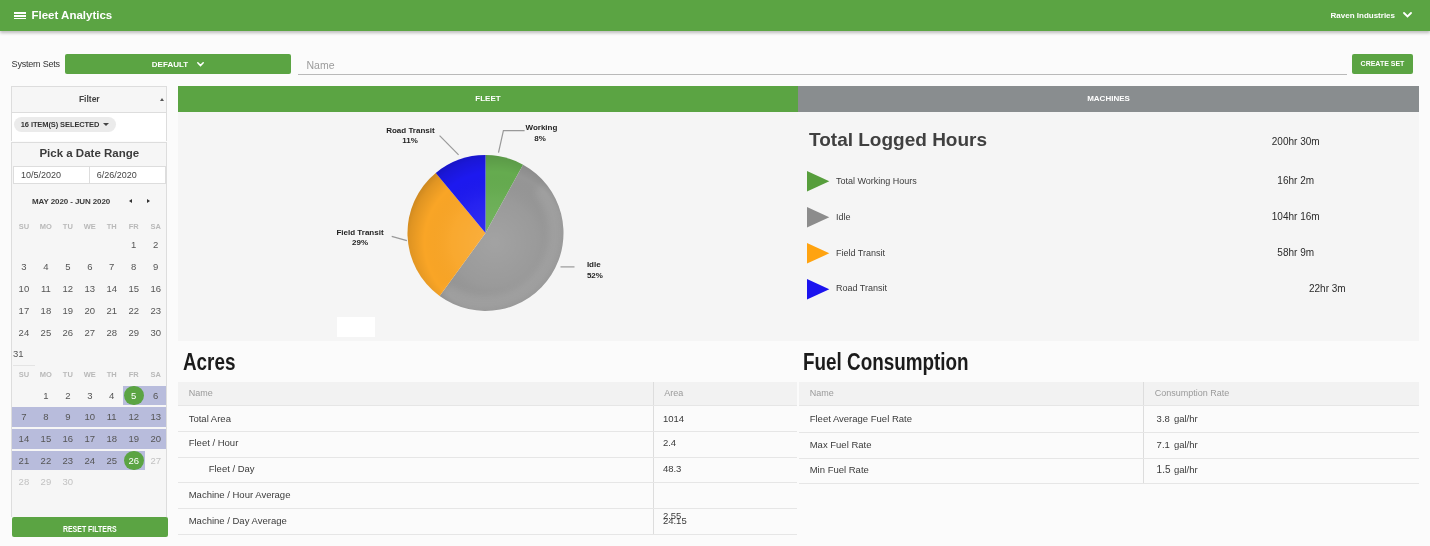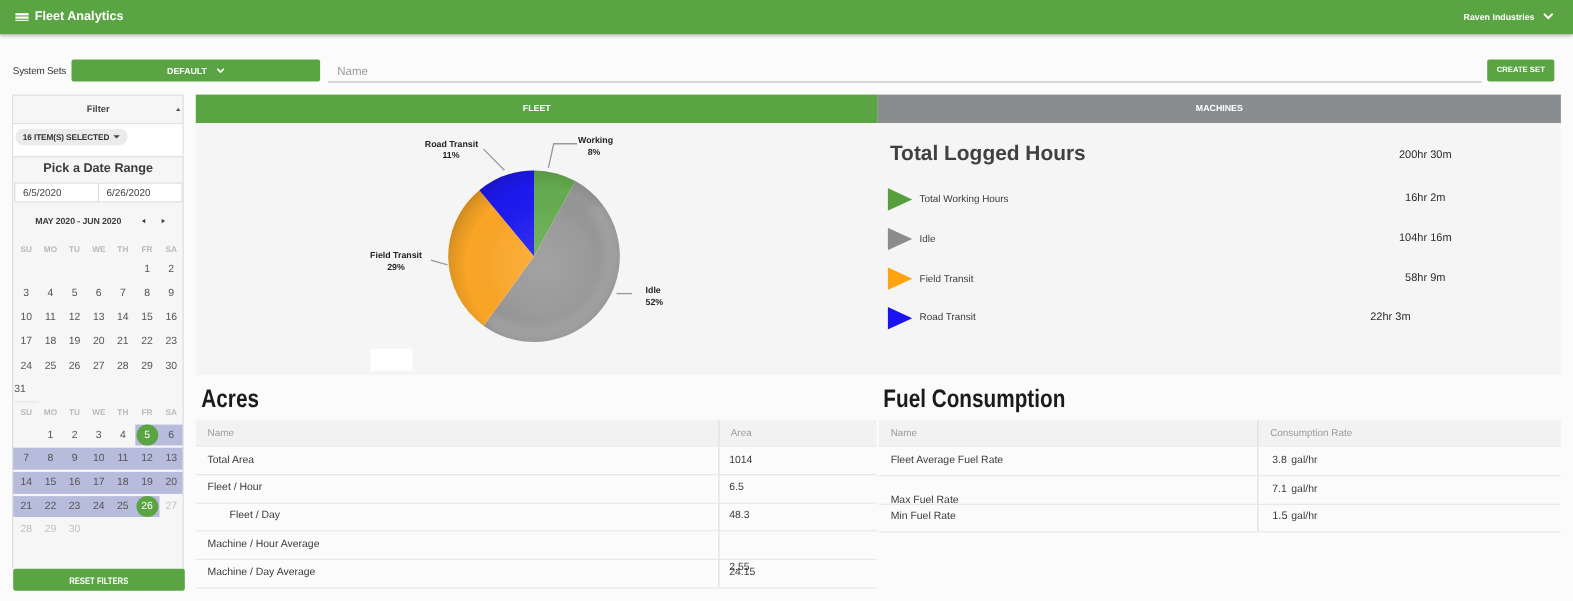--- a/index.html
+++ b/index.html
@@ -27,21 +27,21 @@
 <div class="a" style="left:11.2px;top:85.7px;width:156.2px;height:27.5px;background:#f6f6f6;border:1px solid #ddd;"></div>
 <div class="a" style="left:11.2px;top:85.7px;width:156.2px;height:27.5px;text-align:center;line-height:27.5px;font-size:8.5px;font-weight:bold;color:#444;">Filter</div>
 <div class="a" style="left:159.5px;top:97.8px;width:0;height:0;border-left:2.8px solid transparent;border-right:2.8px solid transparent;border-bottom:3.4px solid #555;"></div>
 <div class="a" style="left:11.2px;top:113.2px;width:156.2px;height:28.3px;background:#fff;border-left:1px solid #ddd;border-right:1px solid #ddd;"></div>
 <div class="a" style="left:14.3px;top:116.7px;width:101.5px;height:15.5px;background:#ebebeb;border-radius:8px;display:flex;align-items:center;justify-content:center;">
     <span style="font-size:7.5px;font-weight:bold;color:#333;letter-spacing:-0.1px;">16 ITEM(S) SELECTED</span>
     <div style="margin-left:4px;width:0;height:0;border-left:3px solid transparent;border-right:3px solid transparent;border-top:3.6px solid #444;"></div>
   </div>
 <div class="a" style="left:11.2px;top:141.5px;width:156.2px;height:375.5px;background:#f6f6f6;border-left:1px solid #ddd;border-right:1px solid #ddd;border-top:1px solid #ddd;"></div>
 <div class="a" style="left:11.2px;top:147px;width:156.2px;text-align:center;font-size:11.5px;font-weight:bold;color:#3b3b3b;">Pick a Date Range</div>
-<div class="a" style="left:12.9px;top:166.2px;width:76.9px;height:17.8px;background:#fff;border:1px solid #ddd;font-size:9px;color:#444;line-height:16.5px;padding-left:7px;">6/5/2020</div>
+<div class="a" style="left:12.9px;top:166.2px;width:76.9px;height:17.8px;background:#fff;border:1px solid #ddd;font-size:9px;color:#444;line-height:16.5px;padding-left:7px;">10/5/2020</div>
 <div class="a" style="left:89.8px;top:166.2px;width:76.2px;height:17.8px;background:#fff;border:1px solid #ddd;border-left:none;font-size:9px;color:#444;line-height:16.5px;padding-left:7px;">6/26/2020</div>
 <div class="a" style="left:32px;top:196.5px;font-size:8px;font-weight:bold;letter-spacing:-0.1px;color:#3b3b3b;">MAY 2020 - JUN 2020</div>
 <div class="a" style="left:128.6px;top:198.8px;width:0;height:0;border-top:2.8px solid transparent;border-bottom:2.8px solid transparent;border-right:3.6px solid #333;"></div>
 <div class="a" style="left:146.9px;top:198.8px;width:0;height:0;border-top:2.8px solid transparent;border-bottom:2.8px solid transparent;border-left:3.6px solid #333;"></div>
 <div class="a" style="left:12.9px;top:216.7px;width:22px;height:19.5px;text-align:center;line-height:19.5px;font-size:7.5px;font-weight:bold;color:#b9b9b9;">SU</div>
 <div class="a" style="left:34.9px;top:216.7px;width:22px;height:19.5px;text-align:center;line-height:19.5px;font-size:7.5px;font-weight:bold;color:#b9b9b9;">MO</div>
 <div class="a" style="left:56.8px;top:216.7px;width:22px;height:19.5px;text-align:center;line-height:19.5px;font-size:7.5px;font-weight:bold;color:#b9b9b9;">TU</div>
 <div class="a" style="left:78.8px;top:216.7px;width:22px;height:19.5px;text-align:center;line-height:19.5px;font-size:7.5px;font-weight:bold;color:#b9b9b9;">WE</div>
 <div class="a" style="left:100.7px;top:216.7px;width:22px;height:19.5px;text-align:center;line-height:19.5px;font-size:7.5px;font-weight:bold;color:#b9b9b9;">TH</div>
 <div class="a" style="left:122.7px;top:216.7px;width:22px;height:19.5px;text-align:center;line-height:19.5px;font-size:7.5px;font-weight:bold;color:#b9b9b9;">FR</div>
@@ -174,51 +174,51 @@
 <div class="a" style="left:1245.7px;top:211.1px;width:100px;text-align:center;font-size:10px;color:#2b2b2b;">104hr 16m</div>
 <svg class="a" style="left:807.3px;top:243.2px;" width="22.3" height="20.6">
     <polygon points="0,0 22.3,10.3 0,20.6" fill="#ffa310"></polygon>
   </svg>
 <div class="a" style="left:836px;top:247.5px;font-size:9px;color:#3c3c3c;">Field Transit</div>
 <div class="a" style="left:1245.7px;top:247.0px;width:100px;text-align:center;font-size:10px;color:#2b2b2b;">58hr 9m</div>
 <svg class="a" style="left:807.3px;top:279.1px;" width="22.3" height="20.6">
     <polygon points="0,0 22.3,10.3 0,20.6" fill="#1b13ef"></polygon>
   </svg>
 <div class="a" style="left:836px;top:283.4px;font-size:9px;color:#3c3c3c;">Road Transit</div>
-<div class="a" style="left:1245.7px;top:282.9px;width:100px;text-align:left;font-size:10px;color:#2b2b2b;">22hr 3m</div>
+<div class="a" style="left:1245.7px;top:282.9px;width:100px;text-align:right;font-size:10px;color:#2b2b2b;">22hr 3m</div>
 <div class="a" style="left:183px;top:349px;font-size:23px;font-weight:bold;color:#1b1b1b;transform:scaleX(0.82);transform-origin:0 0;">Acres</div>
 <div class="a" style="left:803.4px;top:349px;font-size:23px;font-weight:bold;color:#1b1b1b;transform:scaleX(0.82);transform-origin:0 0;">Fuel Consumption</div>
 <div class="a" style="left:178px;top:382px;width:619px;height:23.4px;background:#f2f2f2;"></div>
 <div class="a" style="left:188.7px;top:388px;font-size:9px;color:#9a9a9a;">Name</div>
 <div class="a" style="left:664.3px;top:388px;font-size:9px;color:#9a9a9a;">Area</div>
 <div class="a" style="left:653px;top:382px;width:1px;height:151.7px;background:#ddd;"></div>
 <div class="a" style="left:178px;top:405.4px;width:619px;height:1px;background:#e6e6e6;"></div>
 <div class="a" style="left:178px;top:430.7px;width:619px;height:1px;background:#e6e6e6;"></div>
 <div class="a" style="left:178px;top:456.7px;width:619px;height:1px;background:#e6e6e6;"></div>
 <div class="a" style="left:178px;top:482.3px;width:619px;height:1px;background:#e6e6e6;"></div>
 <div class="a" style="left:178px;top:508.3px;width:619px;height:1px;background:#e6e6e6;"></div>
 <div class="a" style="left:178px;top:533.7px;width:619px;height:1px;background:#e6e6e6;"></div>
 <div class="a" style="left:188.7px;top:412.7px;font-size:9.5px;color:#3b3b3b;">Total Area</div>
 <div class="a" style="left:662.9px;top:412.7px;font-size:9.5px;color:#3b3b3b;">1014</div>
 <div class="a" style="left:188.7px;top:437.3px;font-size:9.5px;color:#3b3b3b;">Fleet / Hour</div>
-<div class="a" style="left:662.9px;top:437.3px;font-size:9.5px;color:#3b3b3b;">6.5</div>
+<div class="a" style="left:662.9px;top:437.3px;font-size:9.5px;color:#3b3b3b;">2.4</div>
 <div class="a" style="left:188.7px;top:463.0px;font-size:9.5px;color:#3b3b3b;padding-left:20px;">Fleet / Day</div>
 <div class="a" style="left:662.9px;top:463.0px;font-size:9.5px;color:#3b3b3b;">48.3</div>
 <div class="a" style="left:188.7px;top:488.9px;font-size:9.5px;color:#3b3b3b;">Machine / Hour Average</div>
 <div class="a" style="left:662.9px;top:462px;font-size:9.5px;color:#3b3b3b;margin-top:48px;">2.55</div>
 <div class="a" style="left:188.7px;top:514.9px;font-size:9.5px;color:#3b3b3b;">Machine / Day Average</div>
 <div class="a" style="left:662.9px;top:514.9px;font-size:9.5px;color:#3b3b3b;">24.15</div>
 <div class="a" style="left:799px;top:382px;width:620px;height:23.4px;background:#f2f2f2;"></div>
 <div class="a" style="left:809.7px;top:388px;font-size:9px;color:#9a9a9a;">Name</div>
 <div class="a" style="left:1154.7px;top:388px;font-size:9px;color:#9a9a9a;">Consumption Rate</div>
 <div class="a" style="left:1143.4px;top:382px;width:1px;height:101.0px;background:#ddd;"></div>
 <div class="a" style="left:799px;top:405.4px;width:620px;height:1px;background:#e6e6e6;"></div>
 <div class="a" style="left:799px;top:431.6px;width:620px;height:1px;background:#e6e6e6;"></div>
 <div class="a" style="left:799px;top:457.7px;width:620px;height:1px;background:#e6e6e6;"></div>
 <div class="a" style="left:799px;top:483.0px;width:620px;height:1px;background:#e6e6e6;"></div>
 <div class="a" style="left:809.7px;top:412.7px;font-size:9.5px;color:#3b3b3b;">Fleet Average Fuel Rate</div>
 <div class="a" style="left:1156.6px;top:412.7px;font-size:9.5px;color:#3b3b3b;text-align:center;">3.8</div>
 <div class="a" style="left:1173.9px;top:412.7px;font-size:9.5px;color:#3b3b3b;">gal/hr</div>
-<div class="a" style="left:809.7px;top:438.7px;font-size:9.5px;color:#3b3b3b;margin-top:10px;">Max Fuel Rate</div>
+<div class="a" style="left:809.7px;top:438.7px;font-size:9.5px;color:#3b3b3b;">Max Fuel Rate</div>
 <div class="a" style="left:1156.6px;top:438.7px;font-size:9.5px;color:#3b3b3b;">7.1</div>
 <div class="a" style="left:1173.9px;top:438.7px;font-size:9.5px;color:#3b3b3b;">gal/hr</div>
 <div class="a" style="left:809.7px;top:464.4px;font-size:9.5px;color:#3b3b3b;">Min Fuel Rate</div>
 <div class="a" style="left:1156.6px;top:464.4px;font-size:10px;color:#3b3b3b;">1.5</div>
 <div class="a" style="left:1173.9px;top:464.4px;font-size:9.5px;color:#3b3b3b;">gal/hr</div>
 </body></html>

